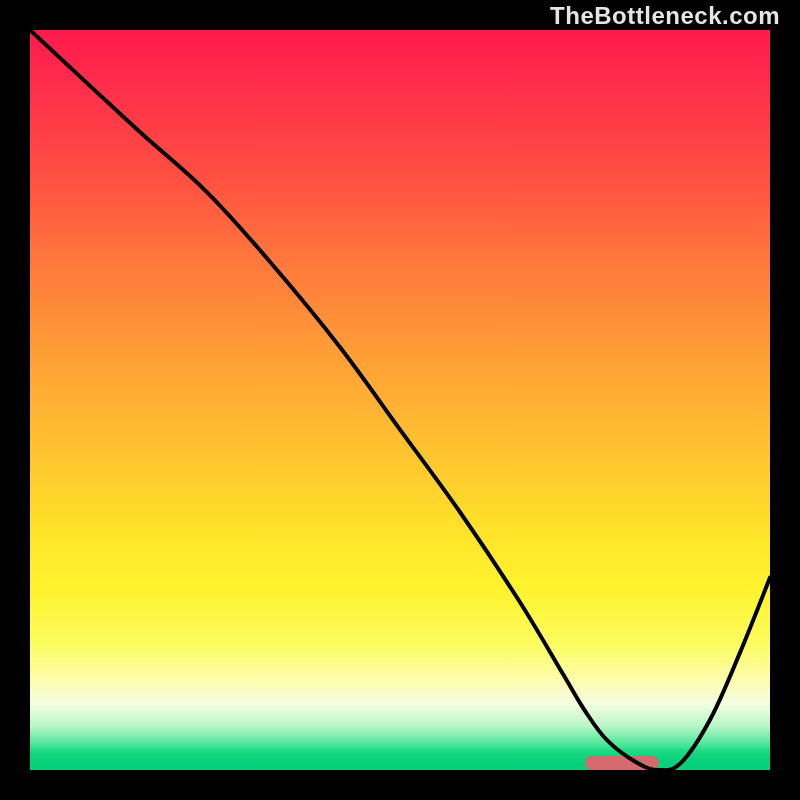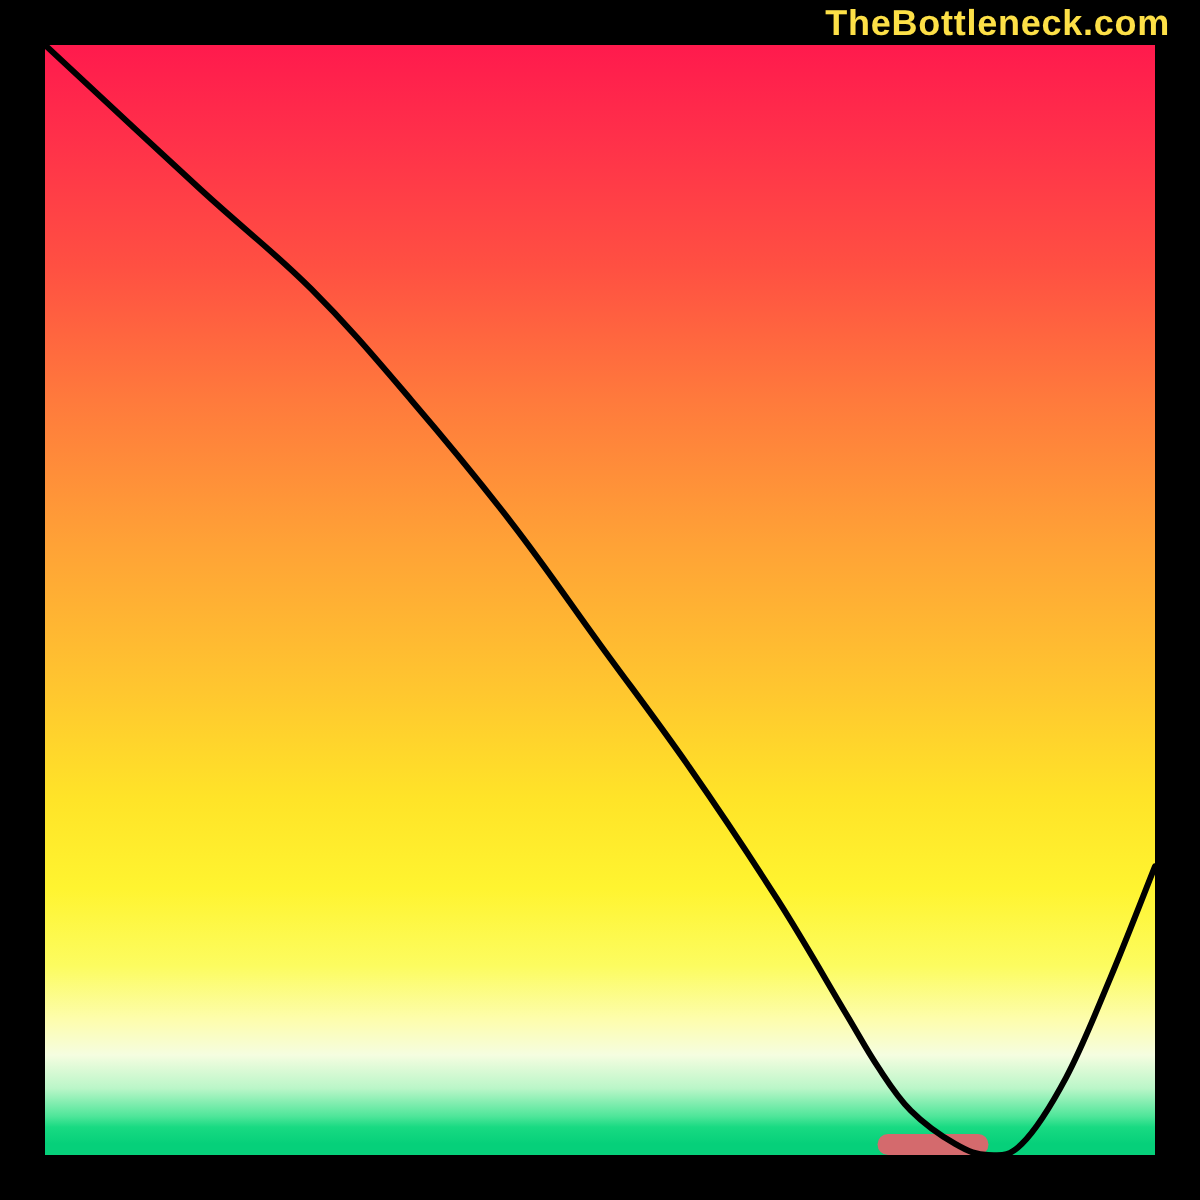--- a/index.html
+++ b/index.html
@@ -14,21 +14,21 @@
   .outer {
     position: relative;
     width: 800px;
     height: 800px;
     background: #000;
   }
   .watermark {
     position: absolute;
     top: 2px;
     right: 20px;
-    color: #fde047;
+    color: #e5e5e5;
     font-size: 24px;
     font-weight: 600;
     letter-spacing: 0.5px;
     z-index: 3;
   }
   .plot {
     position: absolute;
     left: 30px;
     top: 30px;
     width: 740px;

